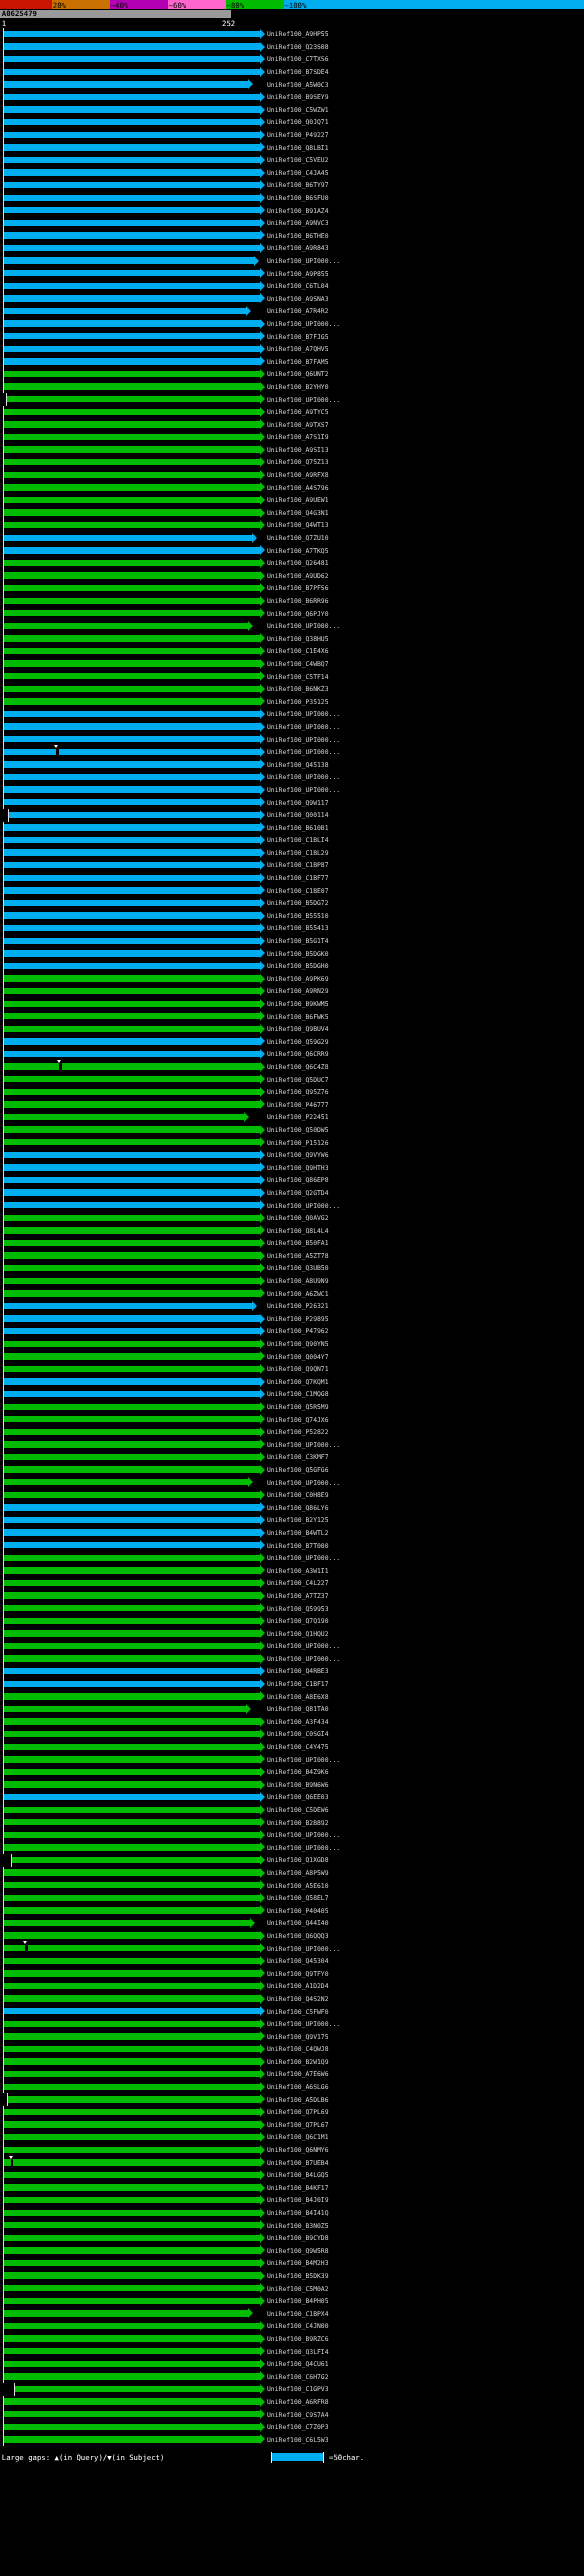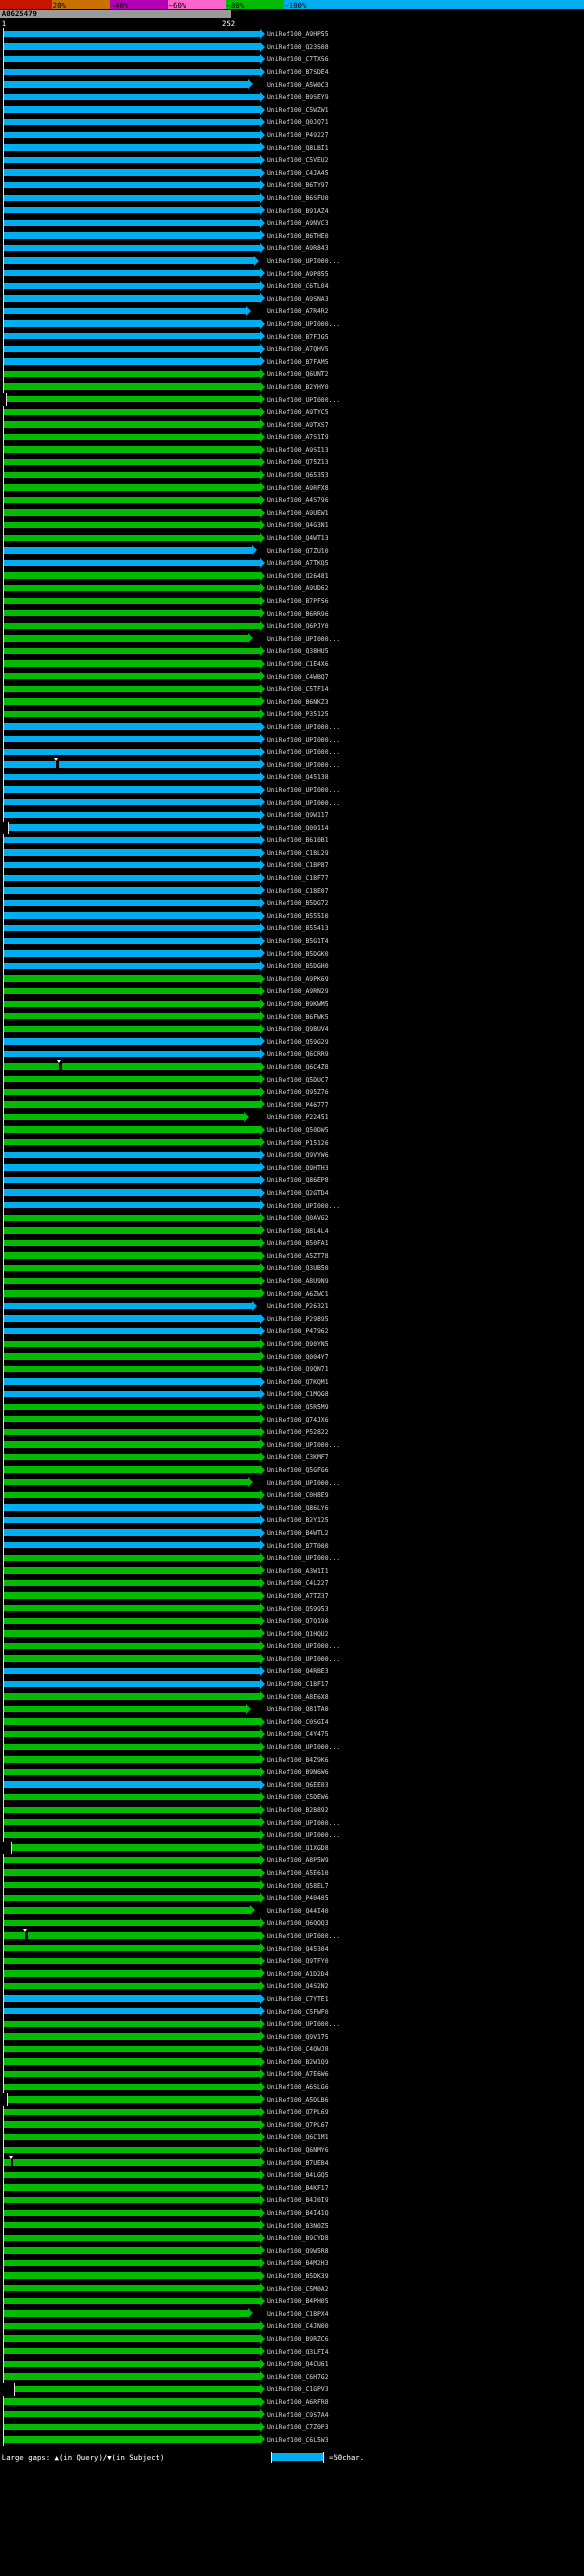--- a/index.html
+++ b/index.html
@@ -274,26 +274,20 @@
       <div class="row">
         <div class="tick" style="left: 2.7px;"></div>
         <div class="bar" style="left: 3.7px; width: 257px; background: rgb(0, 187, 0);"></div>
         <div class="arr" style="left: 260px; border-left-color: rgb(0, 187, 0);"></div>
         <div class="hlabel">UniRef100_Q75Z13</div>
       </div>
       <div class="row">
         <div class="tick" style="left: 2.7px;"></div>
         <div class="bar" style="left: 3.7px; width: 257px; background: rgb(0, 187, 0);"></div>
         <div class="arr" style="left: 260px; border-left-color: rgb(0, 187, 0);"></div>
-        <div class="hlabel">UniRef100_Q65353</div>
-      </div>
-      <div class="row">
-        <div class="tick" style="left: 2.7px;"></div>
-        <div class="bar" style="left: 3.7px; width: 257px; background: rgb(0, 187, 0);"></div>
-        <div class="arr" style="left: 260px; border-left-color: rgb(0, 187, 0);"></div>
         <div class="hlabel">UniRef100_A9RFX8</div>
       </div>
       <div class="row">
         <div class="tick" style="left: 2.7px;"></div>
         <div class="bar" style="left: 3.7px; width: 257px; background: rgb(0, 187, 0);"></div>
         <div class="arr" style="left: 260px; border-left-color: rgb(0, 187, 0);"></div>
         <div class="hlabel">UniRef100_A4S796</div>
       </div>
       <div class="row">
         <div class="tick" style="left: 2.7px;"></div>
@@ -456,20 +450,26 @@
       <div class="row">
         <div class="tick" style="left: 2.7px;"></div>
         <div class="bar" style="left: 3.7px; width: 257px; background: rgb(0, 174, 239);"></div>
         <div class="arr" style="left: 260px; border-left-color: rgb(0, 174, 239);"></div>
         <div class="hlabel">UniRef100_B610B1</div>
       </div>
       <div class="row">
         <div class="tick" style="left: 2.7px;"></div>
         <div class="bar" style="left: 3.7px; width: 257px; background: rgb(0, 174, 239);"></div>
         <div class="arr" style="left: 260px; border-left-color: rgb(0, 174, 239);"></div>
+        <div class="hlabel">UniRef100_C1BLI4</div>
+      </div>
+      <div class="row">
+        <div class="tick" style="left: 2.7px;"></div>
+        <div class="bar" style="left: 3.7px; width: 257px; background: rgb(0, 174, 239);"></div>
+        <div class="arr" style="left: 260px; border-left-color: rgb(0, 174, 239);"></div>
         <div class="hlabel">UniRef100_C1BL29</div>
       </div>
       <div class="row">
         <div class="tick" style="left: 2.7px;"></div>
         <div class="bar" style="left: 3.7px; width: 257px; background: rgb(0, 174, 239);"></div>
         <div class="arr" style="left: 260px; border-left-color: rgb(0, 174, 239);"></div>
         <div class="hlabel">UniRef100_C1BP87</div>
       </div>
       <div class="row">
         <div class="tick" style="left: 2.7px;"></div>
@@ -872,20 +872,26 @@
       <div class="row">
         <div class="tick" style="left: 2.7px;"></div>
         <div class="bar" style="left: 3.7px; width: 242px; background: rgb(0, 187, 0);"></div>
         <div class="arr" style="left: 246px; border-left-color: rgb(0, 187, 0);"></div>
         <div class="hlabel">UniRef100_Q81TA0</div>
       </div>
       <div class="row">
         <div class="tick" style="left: 2.7px;"></div>
         <div class="bar" style="left: 3.7px; width: 257px; background: rgb(0, 187, 0);"></div>
         <div class="arr" style="left: 260px; border-left-color: rgb(0, 187, 0);"></div>
+        <div class="hlabel">UniRef100_A3F434</div>
+      </div>
+      <div class="row">
+        <div class="tick" style="left: 2.7px;"></div>
+        <div class="bar" style="left: 3.7px; width: 257px; background: rgb(0, 187, 0);"></div>
+        <div class="arr" style="left: 260px; border-left-color: rgb(0, 187, 0);"></div>
         <div class="hlabel">UniRef100_C0SGI4</div>
       </div>
       <div class="row">
         <div class="tick" style="left: 2.7px;"></div>
         <div class="bar" style="left: 3.7px; width: 257px; background: rgb(0, 187, 0);"></div>
         <div class="arr" style="left: 260px; border-left-color: rgb(0, 187, 0);"></div>
         <div class="hlabel">UniRef100_C4Y475</div>
       </div>
       <div class="row">
         <div class="tick" style="left: 2.7px;"></div>
@@ -1001,26 +1007,20 @@
         <div class="tick" style="left: 2.7px;"></div>
         <div class="bar" style="left: 3.7px; width: 257px; background: rgb(0, 187, 0);"></div>
         <div class="arr" style="left: 260px; border-left-color: rgb(0, 187, 0);"></div>
         <div class="hlabel">UniRef100_A1D2D4</div>
       </div>
       <div class="row">
         <div class="tick" style="left: 2.7px;"></div>
         <div class="bar" style="left: 3.7px; width: 257px; background: rgb(0, 187, 0);"></div>
         <div class="arr" style="left: 260px; border-left-color: rgb(0, 187, 0);"></div>
         <div class="hlabel">UniRef100_Q4S2N2</div>
-      </div>
-      <div class="row">
-        <div class="tick" style="left: 2.7px;"></div>
-        <div class="bar" style="left: 3.7px; width: 257px; background: rgb(0, 174, 239);"></div>
-        <div class="arr" style="left: 260px; border-left-color: rgb(0, 174, 239);"></div>
-        <div class="hlabel">UniRef100_C7YTE1</div>
       </div>
       <div class="row">
         <div class="tick" style="left: 2.7px;"></div>
         <div class="bar" style="left: 3.7px; width: 257px; background: rgb(0, 174, 239);"></div>
         <div class="arr" style="left: 260px; border-left-color: rgb(0, 174, 239);"></div>
         <div class="hlabel">UniRef100_C5FWF0</div>
       </div>
       <div class="row">
         <div class="tick" style="left: 2.7px;"></div>
         <div class="bar" style="left: 3.7px; width: 257px; background: rgb(0, 187, 0);"></div>

